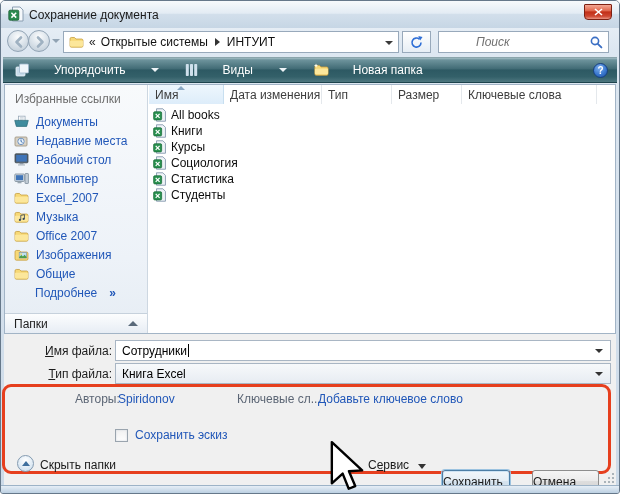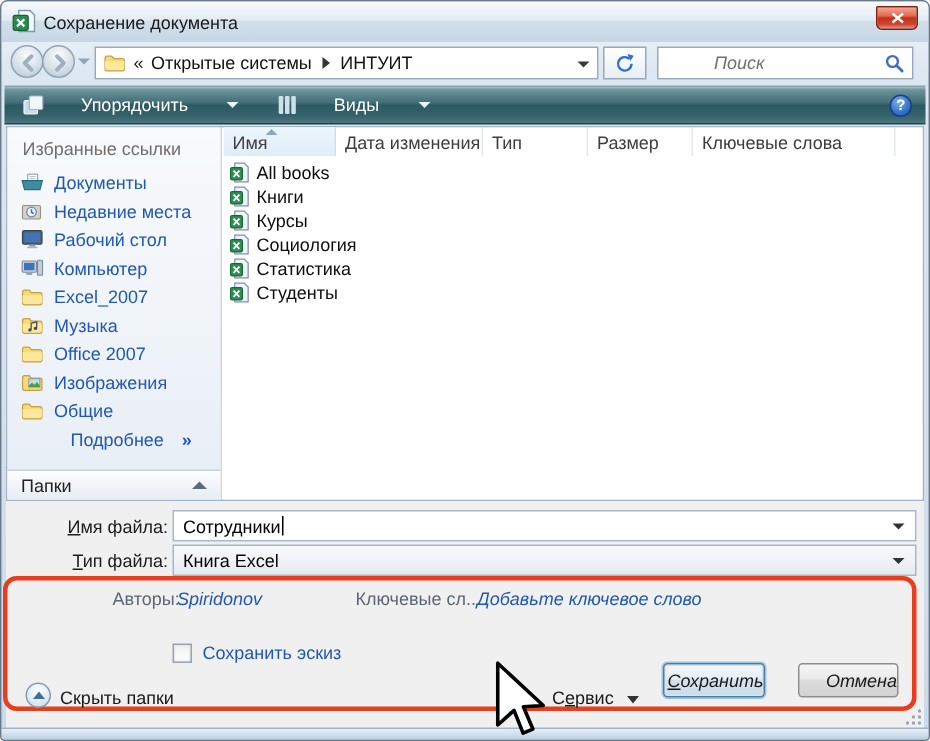--- a/index.html
+++ b/index.html
@@ -70,21 +70,21 @@
   
   .main { position:absolute; left:3px; right:3px; top:83px; height:250px;
           background:#fff; border:1px solid #a2b4c6; }
   .sidebar { position:absolute; left:0; top:0; bottom:0; width:143px;
              background:linear-gradient(180deg,#f8fafc 0%,#edf2f8 70%,#e6edf4 100%);
              border-right:1px solid #cdd7e1; }
   .sb-header { padding:7px 0 6px 10px; color:#6e6e6e; }
   .sb-item { height:19px; display:flex; align-items:center; gap:7px; padding-left:9px;
              color:#2157b8; cursor:pointer; white-space:nowrap; }
   .sb-item svg { flex:0 0 auto; }
-  .sb-more { height:20px; display:flex; align-items:center; gap:12px; padding-left:42px;
+  .sb-more { height:20px; display:flex; align-items:center; gap:12px; padding-left:30px;
              color:#2157b8; cursor:pointer; }
   .sb-more .gl { font-weight:bold; }
   .folders-bar { position:absolute; left:0; right:0; bottom:0; height:20px;
                  background:linear-gradient(180deg,#fcfdfe,#e7edf4); border-top:1px solid #c6d1dc;
                  display:flex; align-items:center; justify-content:space-between; padding:0 9px; color:#222; }
   .chev-up { width:0; height:0; border-left:5px solid transparent; border-right:5px solid transparent;
              border-bottom:5px solid #5a6a7a; }
 
   .filepane { position:absolute; left:144px; top:0; right:0; bottom:0; background:#fff; }
   .cols { display:flex; height:19px; }
@@ -110,21 +110,21 @@
   .combo-type { top:29px; background:linear-gradient(180deg,#f7f9fb,#e7ecf2); }
   .combo .drop { position:absolute; right:7px; top:8px; width:0; height:0;
                  border-left:4px solid transparent; border-right:4px solid transparent;
                  border-top:4px solid #333; }
   .caret { display:inline-block; width:1px; height:13px; background:#000; margin-left:1px; }
 
   .red-box { position:absolute; left:-2px; top:50px; width:609px; height:90px;
              border:3px solid #e63f1e; border-radius:9px; }
 
   .meta-label { position:absolute; color:#5c6675; }
-  .meta-link { position:absolute; color:#2157b8; cursor:pointer;font-style:italic; }
+  .meta-link { position:absolute; color:#2157b8; cursor:pointer; }
   .authors-label { left:71px; top:58px; }
   .authors-value { left:114px; top:58px; }
   .keywords-label { left:233px; top:58px; }
   .keywords-link { left:314px; top:58px; }
 
   .thumb-check { position:absolute; left:111px; top:95px; width:13px; height:13px;
                  border:1px solid #9aa4ae; background:linear-gradient(180deg,#f1f1f1,#fdfdfd);
                  box-shadow:inset 0 0 2px #cfd6dc; }
   .thumb-label { position:absolute; left:131px; top:94px; color:#2157b8; cursor:pointer; }
 
@@ -133,22 +133,22 @@
                  display:flex; align-items:center; justify-content:center; }
   .hide-circle .tri { width:0; height:0; border-left:4px solid transparent; border-right:4px solid transparent;
                       border-bottom:5px solid #3e6f9e; margin-top:-1px; }
   .hide-label { position:absolute; left:36px; top:124px; color:#1a1a1a; cursor:pointer; }
 
   .tools-label { position:absolute; left:364px; top:124px; color:#1a1a1a; cursor:pointer; }
   .tools-caret { position:absolute; left:414px; top:130px; width:0; height:0;
                  border-left:4px solid transparent; border-right:4px solid transparent;
                  border-top:5px solid #333; cursor:pointer; }
 
-  .btn { position:absolute; top:108px; height:23px; border-radius:3px; color:#1a1a1a;
-         display:flex; align-items:center; justify-content:flex-end; cursor:pointer;font-style:italic; }
+  .btn { position:absolute; top:136px; height:23px; border-radius:3px; color:#1a1a1a;
+         display:flex; align-items:center; justify-content:flex-start; cursor:pointer; }
   .btn-save { left:438px; width:68px; border:1px solid #4d7ea6;
               background:linear-gradient(180deg,#f1f6fb 0%,#e6eef5 45%,#d6e3ee 50%,#cbdcea 100%);
               box-shadow:0 0 0 1px #9cc3e0, inset 0 0 0 1px #cfe4f4; }
   .btn-cancel { left:528px; width:67px; border:1px solid #8e8e8e;
                 background:linear-gradient(180deg,#f5f5f5 0%,#ebebeb 45%,#dddddd 50%,#d2d2d2 100%); }
 
   
   .bottom-frame { position:absolute; left:0; right:0; bottom:0; height:8px;
                   border-top:1px solid #9db3c7;
                   background:linear-gradient(180deg,#e6eef6,#bcd0e2); }
@@ -229,20 +229,28 @@
     <div class="tb-item">
       <svg width="13" height="14" viewBox="0 0 13 14">
         <rect x="0.8" y="1" width="3" height="12" rx="0.8" fill="#cfe0ec"></rect>
         <rect x="5" y="1" width="3" height="12" rx="0.8" fill="#cfe0ec"></rect>
         <rect x="9.2" y="1" width="3" height="12" rx="0.8" fill="#cfe0ec"></rect>
       </svg>
       <span>Виды</span>
       <span class="tb-caret"></span>
     </div>
     <div class="tb-sep"></div>
+    <div class="tb-item">
+      <svg width="16" height="14" viewBox="0 0 17 14">
+        <path d="M2 3.5c0-.8.6-1.4 1.4-1.4h3.4l1.6 1.7h6.2c.8 0 1.4.6 1.4 1.4v6c0 .8-.6 1.4-1.4 1.4H3.4c-.8 0-1.4-.6-1.4-1.4z" fill="#f7d977" stroke="#c89f42" stroke-width="0.9"></path>
+        <path d="M2 5.7h14v4.4c0 .8-.6 1.4-1.4 1.4H3.4c-.8 0-1.4-.6-1.4-1.4z" fill="#fce79b"></path>
+        <path d="M3.2 0.2l.7 1.5 1.5.7-1.5.7-.7 1.5-.7-1.5L1 2.4l1.5-.7z" fill="#fffbe8"></path>
+      </svg>
+      <span>Новая папка</span>
+    </div>
     <div class="help-icon">
       <span>?</span>
     </div>
   </div>
 
   <div class="main">
 
     <div class="sidebar">
       <div class="sb-header">Избранные ссылки</div>
 

